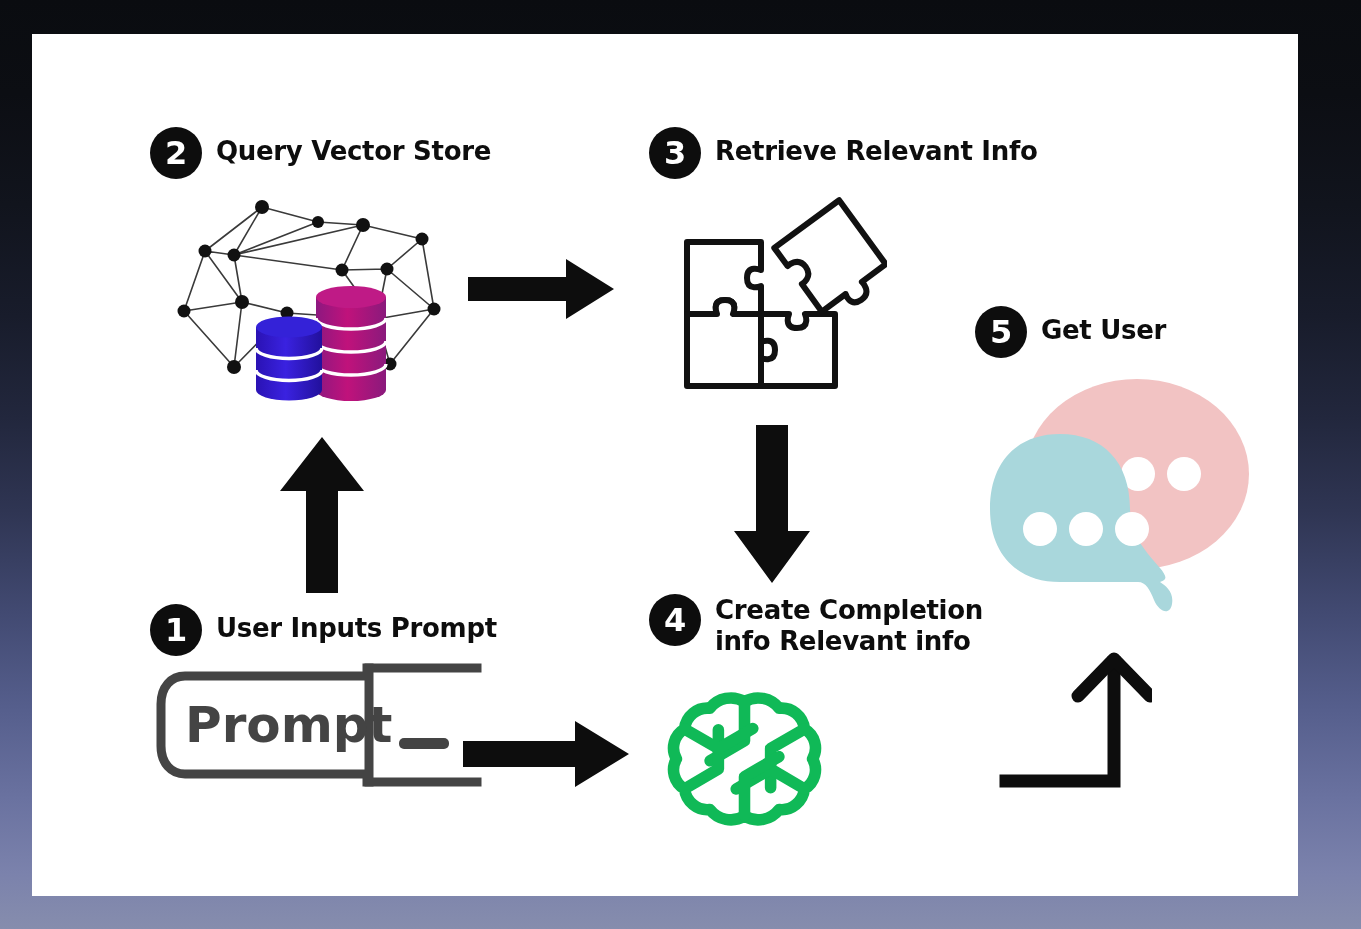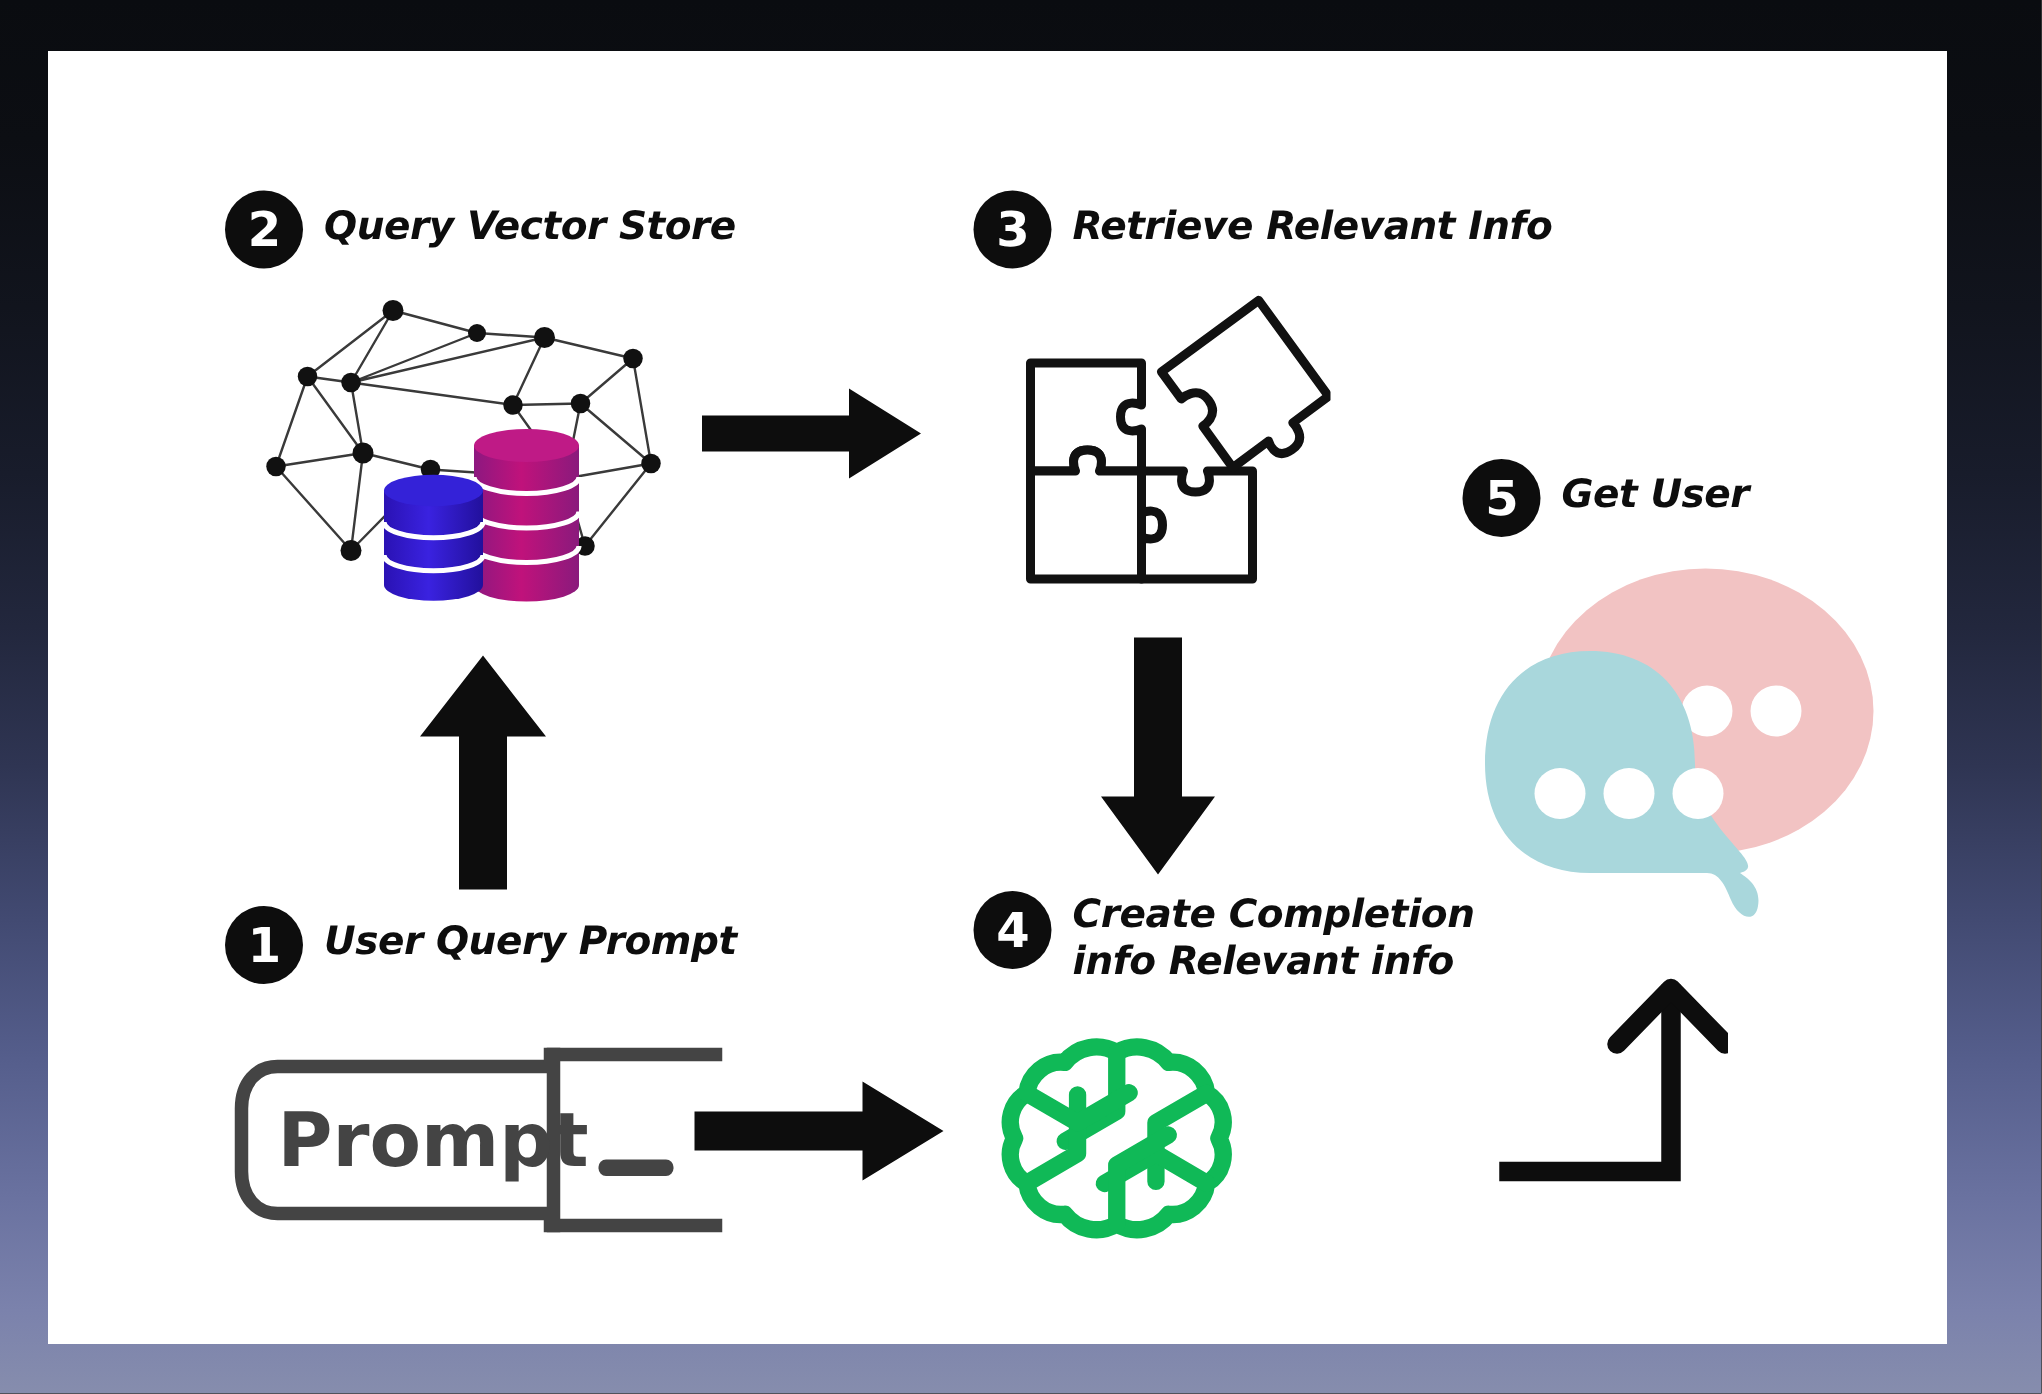--- a/index.html
+++ b/index.html
@@ -66,38 +66,37 @@
   }
   .step-label {
     color: #0d0d0d;
     font-weight: 700;
     font-size: 26px;
     line-height: 1.18;
     letter-spacing: -0.3px;
     white-space: pre-line;
     padding-top: 9px;
     font-family: "DejaVu Sans", sans-serif;
-    font-style: italic;
   }
   .step-label.two-line { padding-top: 1px; }
 
   
   #step1 { left: 118px; top: 570px; }
   #step2 { left: 118px; top: 93px; }
   #step3 { left: 617px; top: 93px; }
   #step4 { left: 617px; top: 560px; }
   #step5 { left: 943px; top: 272px; }
 
   
   .gfx { position: absolute; }
   #vector-gfx  { left: 140px; top: 155px; }
   #puzzle-gfx  { left: 615px; top: 150px; }
   #bubbles-gfx { left: 940px; top: 330px; }
   #openai-gfx  { left: 630px; top: 645px; }
-  #prompt-gfx  { left: 115px; top: 655px; }
+  #prompt-gfx  { left: 115px; top: 620px; }
 
   #arrow-2to3  { left: 430px; top: 215px; }
   #arrow-3to4  { left: 690px; top: 385px; }
   #arrow-1to2  { left: 240px; top: 395px; }
   #arrow-1to4  { left: 425px; top: 675px; }
   #arrow-4to5  { left: 930px; top: 605px; }
 </style>
 </head>
 <body>
 
@@ -229,21 +228,21 @@
             <circle cx="68" cy="165" r="17"></circle>
             <circle cx="114" cy="165" r="17"></circle>
             <circle cx="160" cy="165" r="17"></circle>
           </g>
         </g>
       </svg>
     </div>
 
     <div class="step" id="step1">
       <div class="badge">1</div>
-      <div class="step-label">User Query Prompt</div>
+      <div class="step-label">User Inputs Prompt</div>
     </div>
 
     <div class="gfx" id="prompt-gfx">
       <svg width="340" height="140" viewBox="0 0 340 140">
         <g stroke="#444444" stroke-width="9" fill="none" stroke-linecap="square">
           <path d="M220,22 L38,22 C24,22 14,33 14,50 L14,92 C14,109 24,120 38,120 L220,120"></path>
           <line x1="220" y1="14" x2="330" y2="14"></line>
           <line x1="220" y1="128" x2="330" y2="128"></line>
           <line x1="222" y1="14" x2="222" y2="128"></line>
         </g>

